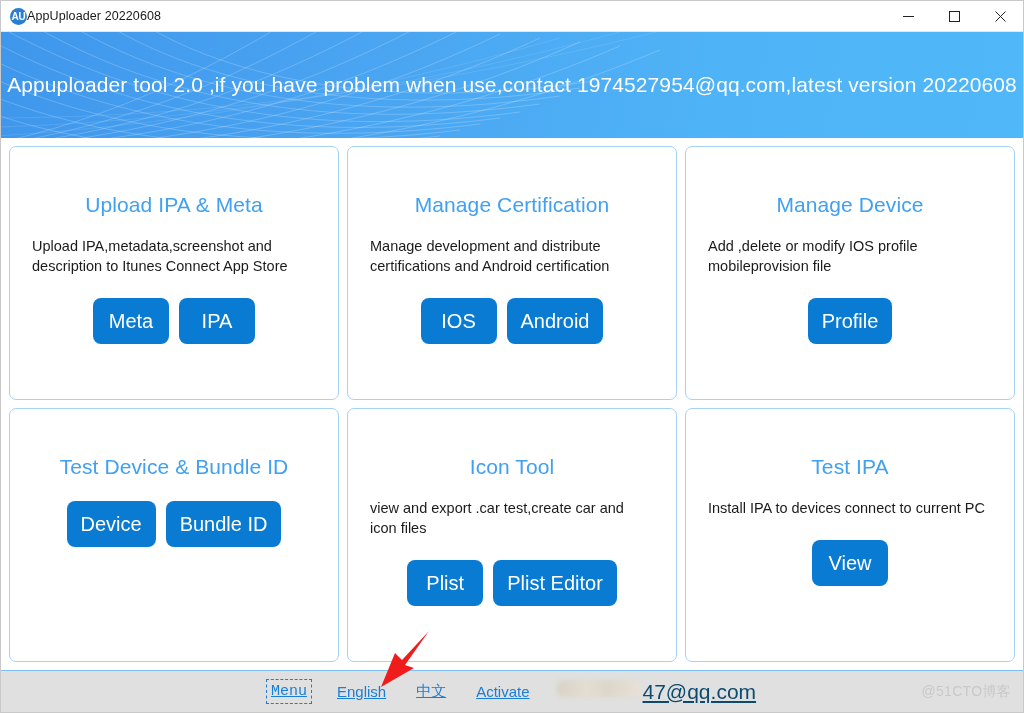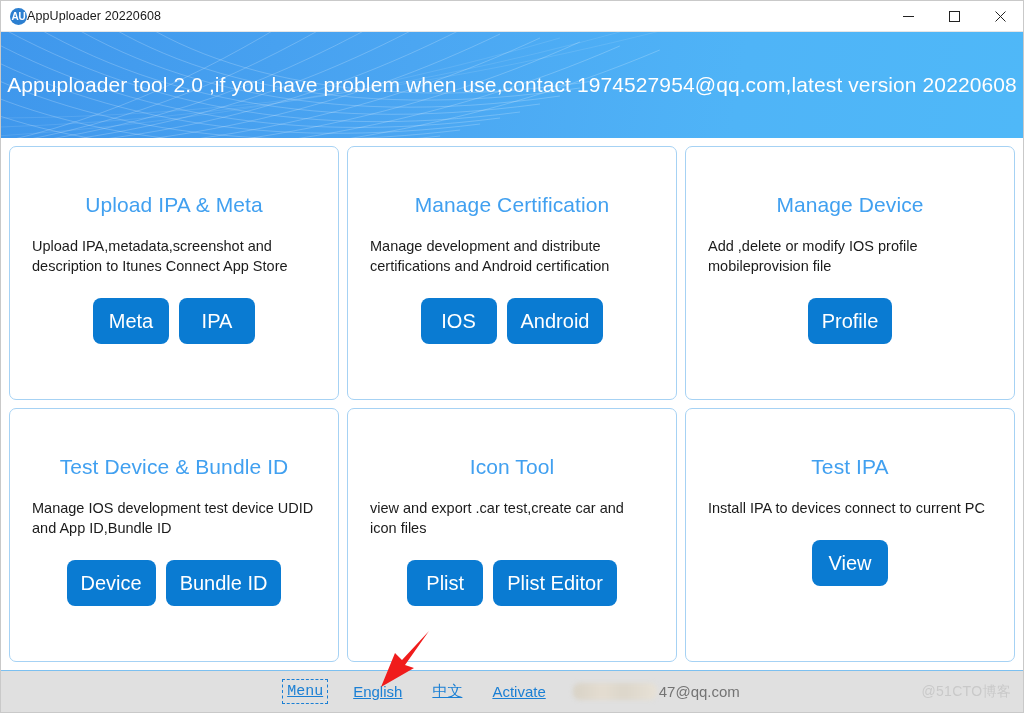--- a/index.html
+++ b/index.html
@@ -177,22 +177,23 @@
     text-decoration: underline;
     cursor: pointer;
     padding: 2px 3px;
   }
   .flink.focused {
     outline: 1px dashed #1a7fd4;
     outline-offset: 1px;
     font-family: Liberation Mono, monospace;
   }
   .email {
-    color: #737373;
-    font-size: 15px;
+    color: #0c4a6e;
+    font-size: 21px;
+    text-decoration: underline;
     position: relative;
     cursor: pointer;
     padding-left: 86px;
   }
   .email .redact {
     position: absolute;
     left: 0;
     top: 0px;
     width: 84px;
     height: 17px;
@@ -305,21 +306,20 @@
     <div class="card">
       <div class="card-title">Manage Device</div>
       <div class="card-desc">Add ,delete or modify IOS profile mobileprovision file</div>
       <div class="btn-row">
         <button class="btn">Profile</button>
       </div>
     </div>
 
     <div class="card">
       <div class="card-title">Test Device &amp; Bundle ID</div>
-      <div class="card-desc">Manage IOS development test device UDID and App ID,Bundle ID</div>
       <div class="btn-row">
         <button class="btn">Device</button>
         <button class="btn">Bundle ID</button>
       </div>
     </div>
 
     <div class="card">
       <div class="card-title">Icon Tool</div>
       <div class="card-desc">view and export .car test,create car and icon files</div>
       <div class="btn-row">

